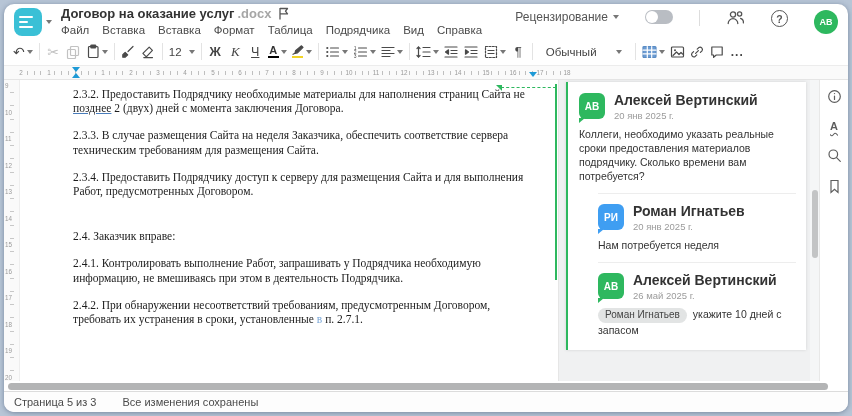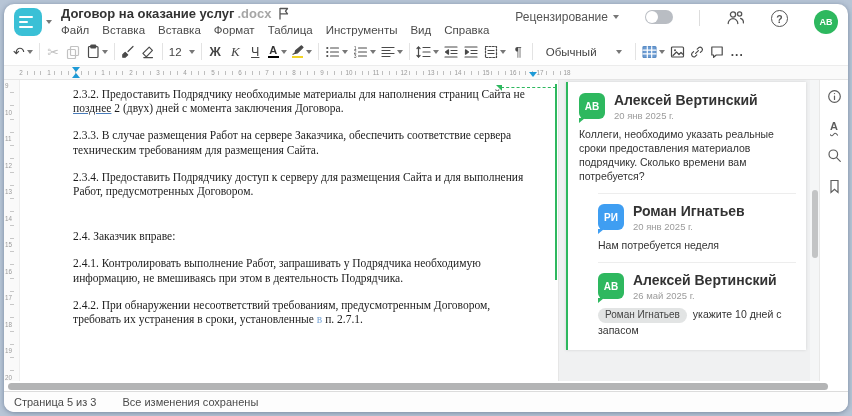--- a/index.html
+++ b/index.html
@@ -142,21 +142,21 @@
         <svg class="flag" width="11" height="13" viewBox="0 0 11 13">
             <path d="M2 1 v11.5 M2 1.5 h7.5 l-2 2.7 2 2.7 h-7.5" stroke="#555" fill="none" stroke-width="1.3" stroke-linejoin="round"></path>
           </svg>
       </div>
       <div class="menu-row">
           <div class="menu-item">Файл</div>
           <div class="menu-item">Вставка</div>
           <div class="menu-item">Вставка</div>
           <div class="menu-item">Формат</div>
           <div class="menu-item">Таблица</div>
-          <div class="menu-item">Инструменты</div>
+          <div class="menu-item">Подрядчика</div>
           <div class="menu-item">Вид</div>
           <div class="menu-item">Справка</div>
         </div>
     </div>
     <div class="header-right">
       <div class="review">
         <span>Рецензирование</span>
         <span class="caret"></span>
       </div>
       <div class="toggle">
@@ -391,21 +391,21 @@
           <span class="rnum-v" style="top: 214px;">17</span>
           <span class="rnum-v" style="top: 240.5px;">18</span>
           <span class="rnum-v" style="top: 267px;">19</span>
           <span class="rnum-v" style="top: 293.5px;">20</span>
         </div>
     </div>
 
     <div class="page">
       <div class="doc-text">
           <div class="para"><span>2.3.2. Предоставить Подрядчику необходимые материалы для наполнения страниц Сайта не </span><span class="inserted">позднее</span><span> 2 (двух) дней с момента заключения Договора.</span></div>
-          <div class="para"><span>2.3.3. В случае размещения Работ на сервере Заказчика, обеспечить соответствие сервера техническим требованиям для размещения Сайта.</span></div>
+          <div class="para"><span>2.3.3. В случае размещения Сайта на неделя Заказчика, обеспечить соответствие сервера техническим требованиям для размещения Сайта.</span></div>
           <div class="para"><span>2.3.4. Предоставить Подрядчику доступ к серверу для размещения Сайта и для выполнения Работ, предусмотренных Договором.</span></div>
           <div class="para gap"><span>2.4. Заказчик вправе:</span></div>
           <div class="para"><span>2.4.1. Контролировать выполнение Работ, запрашивать у Подрядчика необходимую информацию, не вмешиваясь при этом в деятельность Подрядчика.</span></div>
           <div class="para"><span>2.4.2. При обнаружении несоответствий требованиям, предусмотренным Договором, требовать их устранения в сроки, установленные </span><span class="inserted-light">в</span><span> п. 2.7.1.</span></div>
         </div>
 
       <div class="anchor-tri"></div>
       <div class="anchor-dash"></div>
       <div class="range-line"></div>
     </div>

